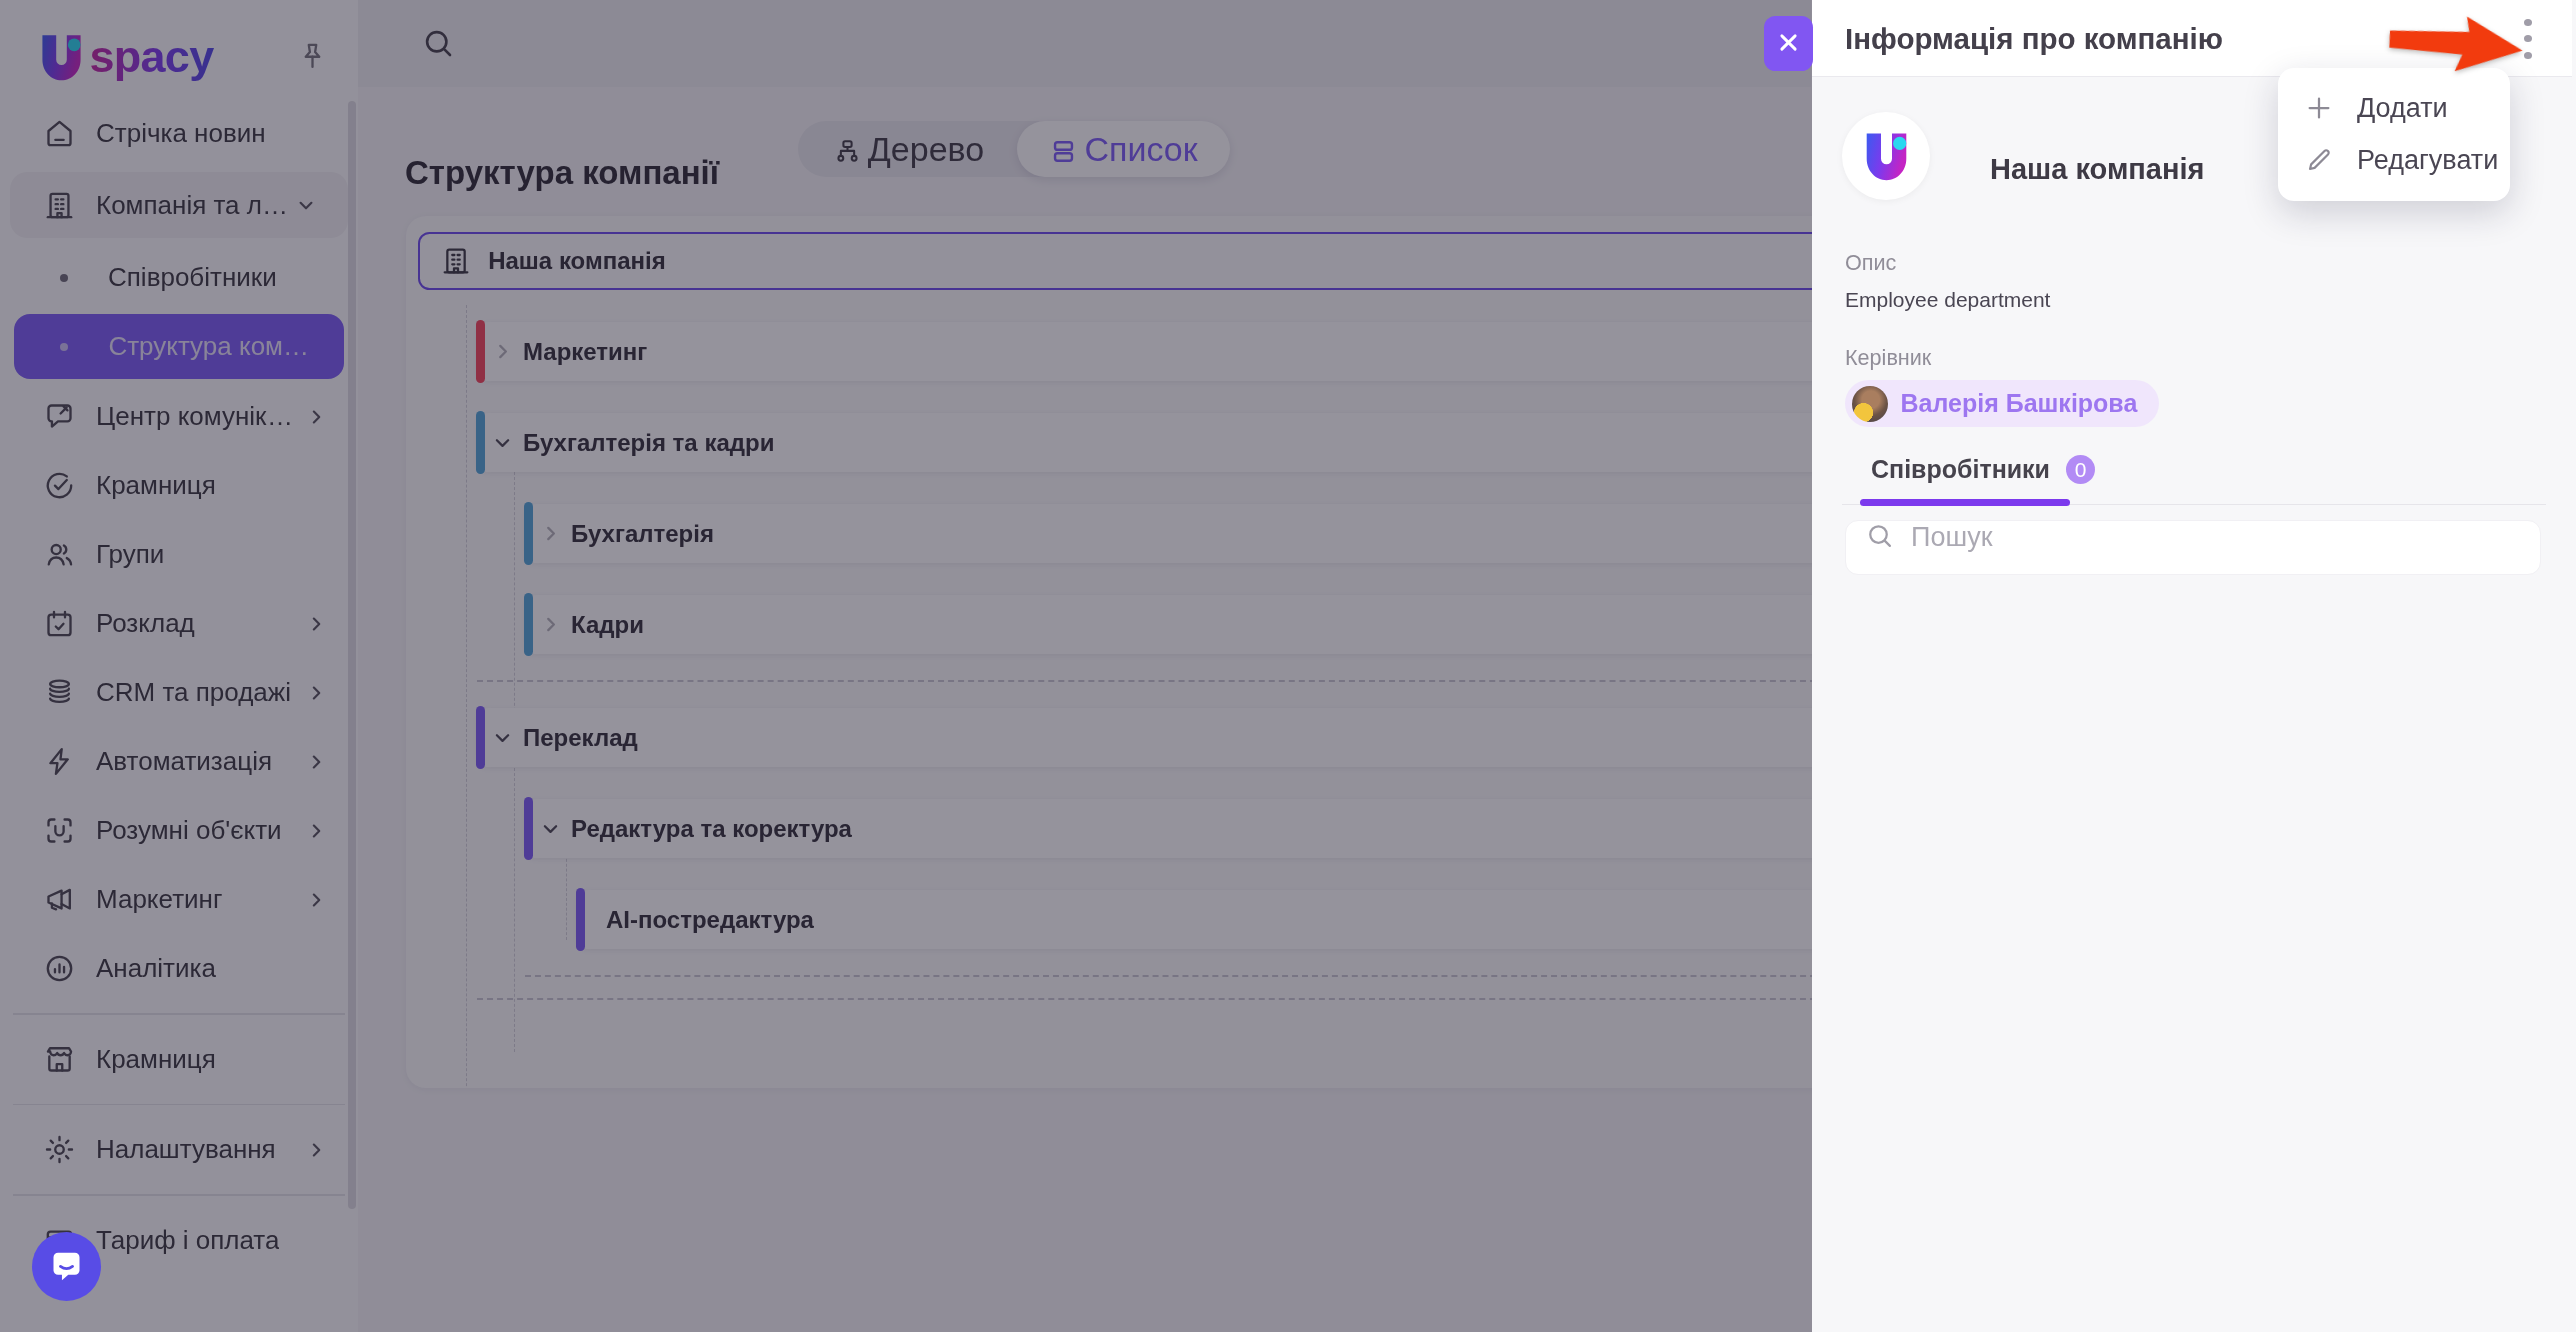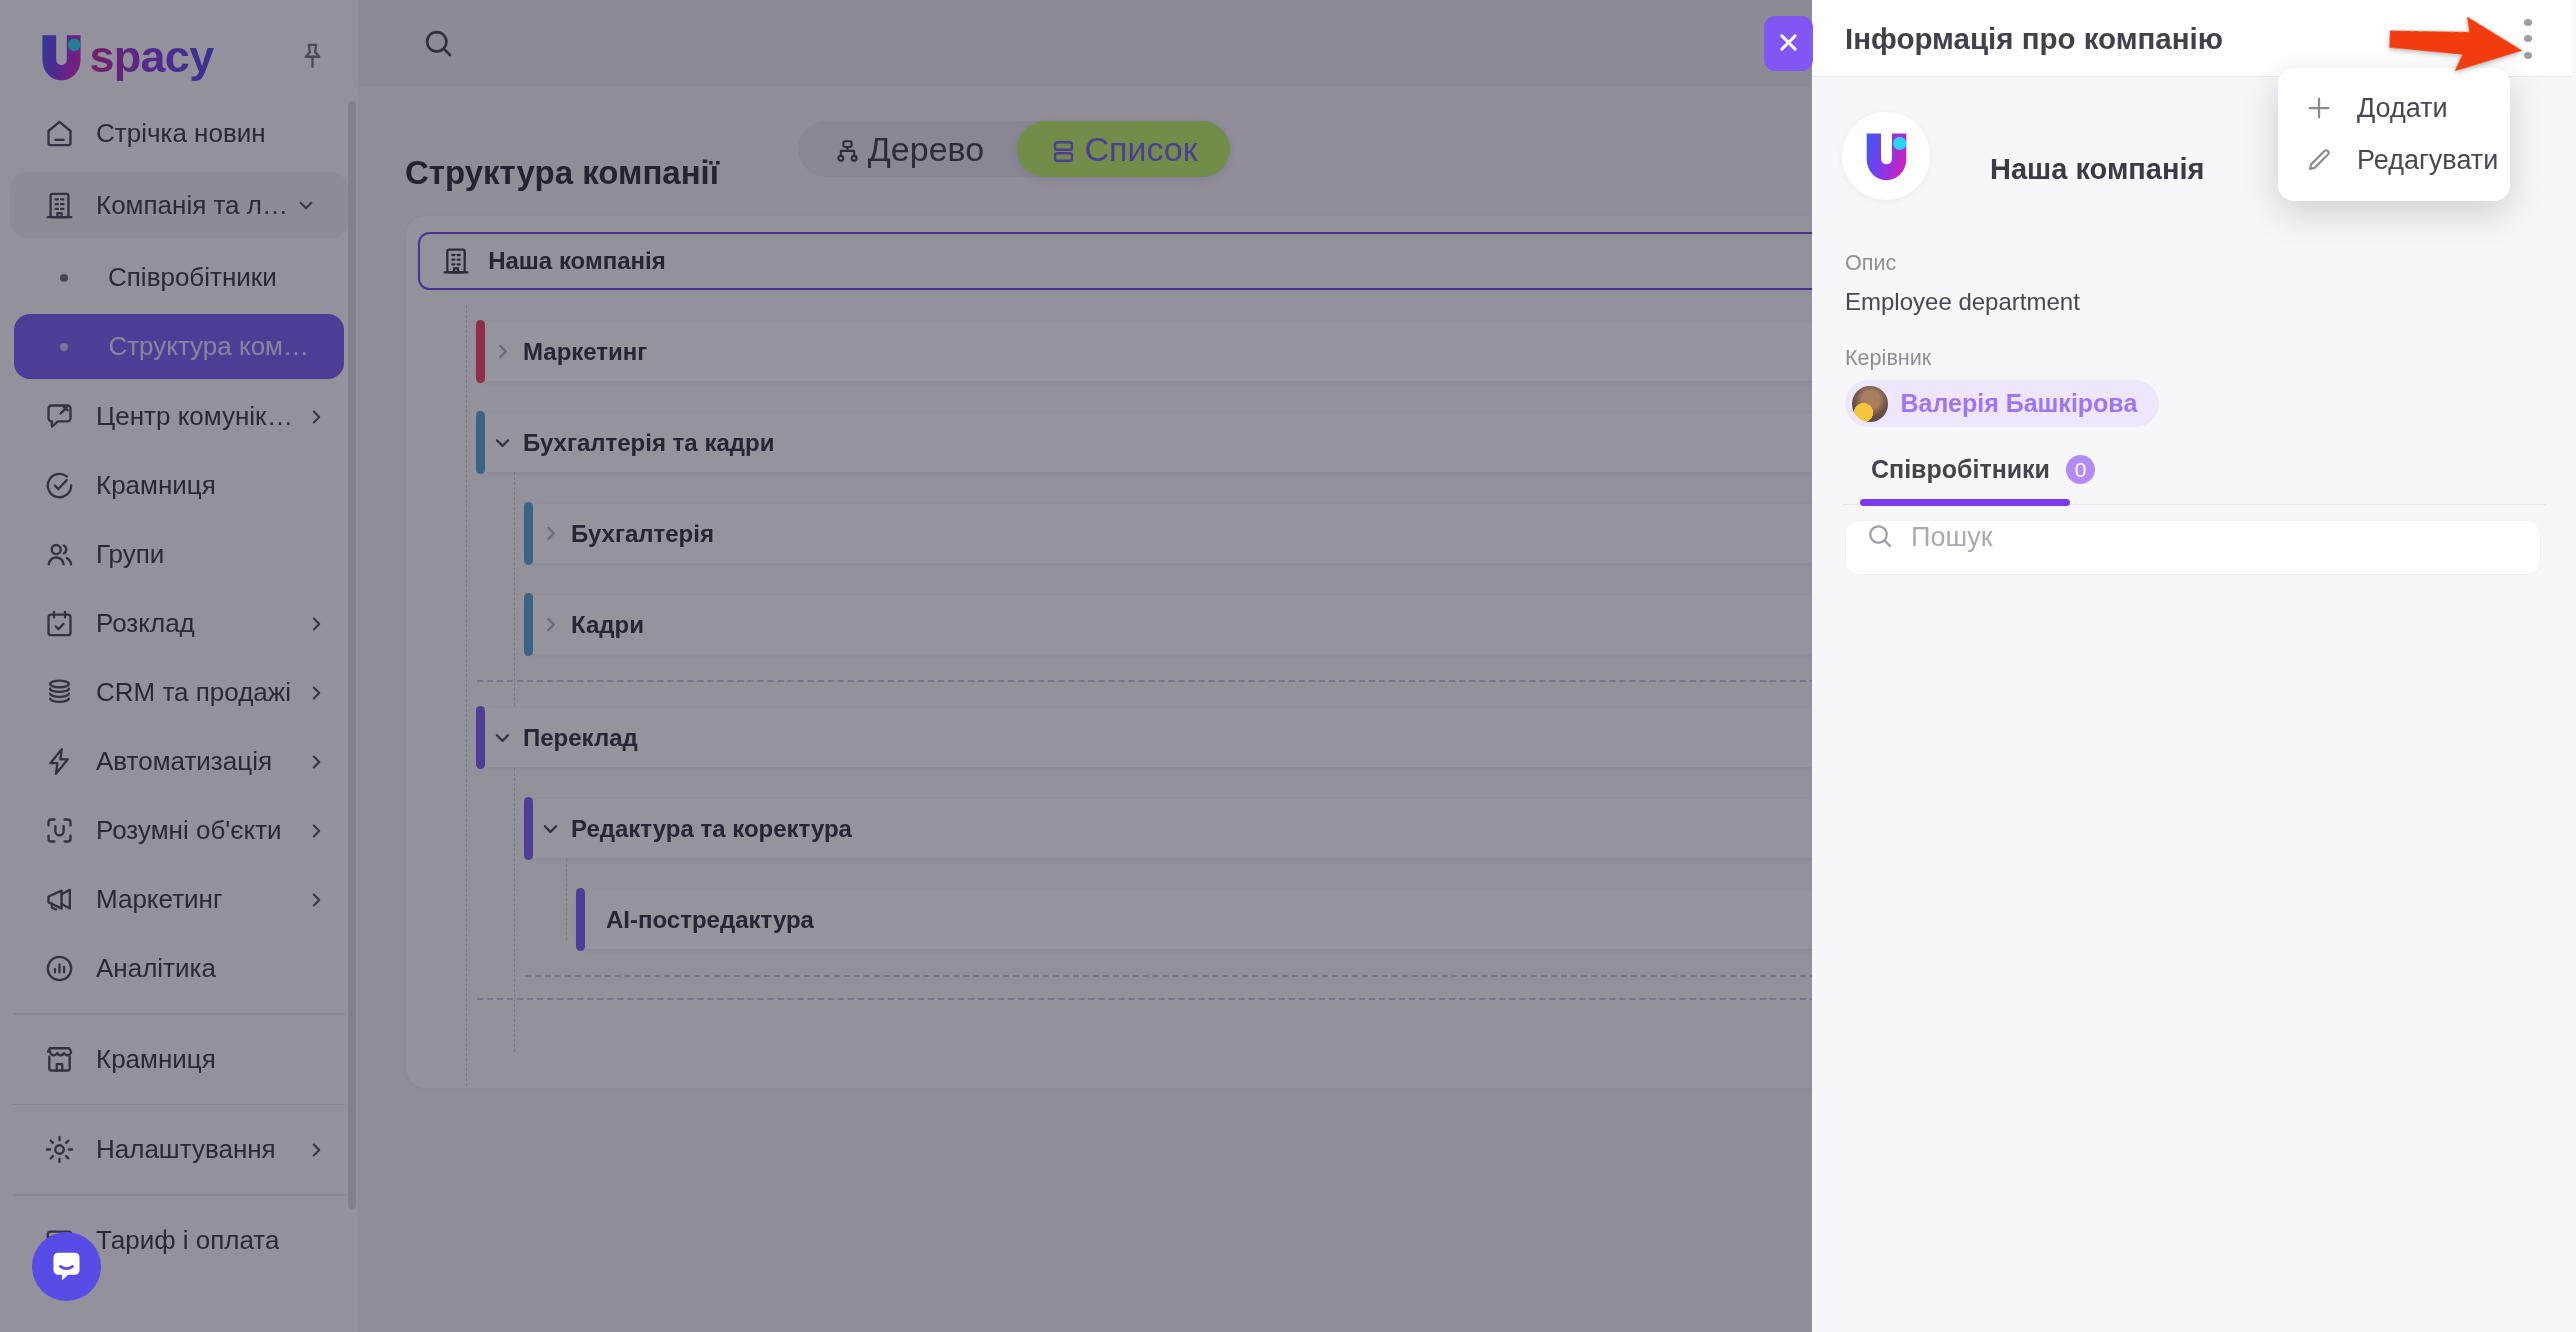--- a/index.html
+++ b/index.html
@@ -34,21 +34,21 @@
   
   #main{position:absolute;left:358px;top:0;width:1453px;height:1333px;background:#F5F4F7;}
   #topbar{position:absolute;left:0;top:0;right:0;height:87px;background:#EFEEF2;}
   #topbar .tb-search{position:absolute;left:63px;top:26px;width:35px;height:35px;color:#44414C;}
   #topbar .tb-search svg{width:100%;height:100%;}
   #main-title{position:absolute;left:47px;top:132px;font-size:33px;font-weight:bold;color:#2E2B36;}
   #view-toggle{position:absolute;left:440px;top:121px;height:56px;display:flex;align-items:center;background:#E9E8EE;border-radius:29px;padding:0 5.8px;}
   .vt-seg{display:flex;align-items:center;gap:6px;height:46px;padding:0 29px;border-radius:23px;color:#3F3C46;font-size:34px;cursor:pointer;}
   .vt-seg .vt-icon{width:29px;height:29px;}
   .vt-seg .vt-icon svg{width:100%;height:100%;}
-  .vt-seg.active{background:#bef264;color:#7B5CF6;box-shadow:0 2.9px 10px rgba(50,40,90,.12);height:56px;margin:0 -5.8px 0 4.3px;border-radius:29px;padding:0 32px;justify-content:flex-end;}
+  .vt-seg.active{background:#ffffff;color:#7B5CF6;box-shadow:0 2.9px 10px rgba(50,40,90,.12);height:56px;margin:0 -5.8px 0 4.3px;border-radius:29px;padding:0 32px;justify-content:flex-end;}
 
   #list-card{position:absolute;left:48px;right:-32px;top:216px;bottom:245px;background:#FBFBFC;border-radius:20px;overflow:hidden;box-shadow:0 1.4px 7.2px rgba(40,35,70,.05);}
   .guide{position:absolute;border-left:1.4px dashed #D2D0D9;width:0;}
   #g1{left:60px;top:89px;height:846px;}
   #g2{left:108px;top:256px;height:580px;}
   #g3{left:160px;top:638px;height:86px;}
   .tree-row{position:relative;display:flex;align-items:center;height:59px;margin-bottom:32px;margin-right:17.3px;background:#FFFFFF;border-radius:11.5px;box-shadow:0 1.4px 5.8px rgba(44,38,76,.07);padding-left:46px;font-size:24px;font-weight:bold;color:#33303B;cursor:pointer;}
   .tree-row .accent{position:absolute;left:-1.4px;top:-2.2px;bottom:-2.2px;width:9.4px;border-radius:7.2px;}
   .tree-row .row-chevron{position:absolute;left:11.5px;top:50%;margin-top:-13.7px;width:27px;height:27px;color:#B3B1BA;}
   .tree-row .row-chevron svg{width:100%;height:100%;}
@@ -70,21 +70,21 @@
   #panel{position:absolute;left:1812px;top:0;width:764px;height:1333px;background:#F7F7F9;z-index:20;}
   #panel-header{position:absolute;left:0;right:4px;top:0;height:77px;background:#FFFFFF;border-bottom:1.4px solid #EAE9EE;}
   #panel-title{position:absolute;left:33px;top:0;line-height:77px;font-size:29.5px;font-weight:bold;color:#44404B;white-space:nowrap;}
   #kebab{position:absolute;right:26px;top:18.7px;width:37px;height:40px;cursor:pointer;display:flex;flex-direction:column;align-items:center;justify-content:center;gap:9.4px;}
   #kebab i{width:8px;height:8px;border-radius:50%;background:#A09DA8;}
   #company-logo{position:absolute;left:30px;top:112px;width:88px;height:88px;border-radius:50%;background:#FFFFFF;box-shadow:0 1.4px 7.2px rgba(0,0,0,.05);display:flex;align-items:center;justify-content:center;}
   #company-logo svg{width:55px;height:55px;}
   #company-name{position:absolute;left:178px;top:153px;font-size:29px;font-weight:bold;color:#3E3A45;}
   .p-label{position:absolute;left:33px;font-size:21.6px;color:#908D98;}
   #desc-label{top:250px;}
-  #desc-value{position:absolute;left:33px;top:288px;font-size:24px;color:#4A4653;}
+  #desc-value{position:absolute;left:33px;top:288px;font-size:21px;color:#4A4653;}
   #mgr-label{top:345px;}
   #mgr-chip{position:absolute;left:33px;top:380px;height:47px;border-radius:24px;background:#F0E6FC;display:inline-flex;align-items:center;padding:0 21.6px 0 6.5px;cursor:pointer;}
   #mgr-avatar{width:36px;height:36px;border-radius:50%;flex:0 0 auto;
     background:radial-gradient(circle at 32% 74%,#F2C53D 0 26%,rgba(0,0,0,0) 27%),
                radial-gradient(circle at 24% 88%,#7FA34A 0 18%,rgba(0,0,0,0) 19%),
                radial-gradient(circle at 52% 38%,#A97E5F 0 30%,#6C5345 55%,#41404B 100%);}
   #mgr-name{margin-left:13px;font-size:25px;color:#9D76F0;font-weight:bold;}
   #emp-tab{position:absolute;left:59px;top:455px;display:flex;align-items:center;cursor:pointer;}
   #emp-tab .tab-label{font-size:25px;font-weight:bold;color:#46434D;}
   #emp-badge{margin-left:16px;width:29px;height:29px;border-radius:50%;background:#B28BF5;color:#FFFFFF;font-size:21px;display:flex;align-items:center;justify-content:center;}

